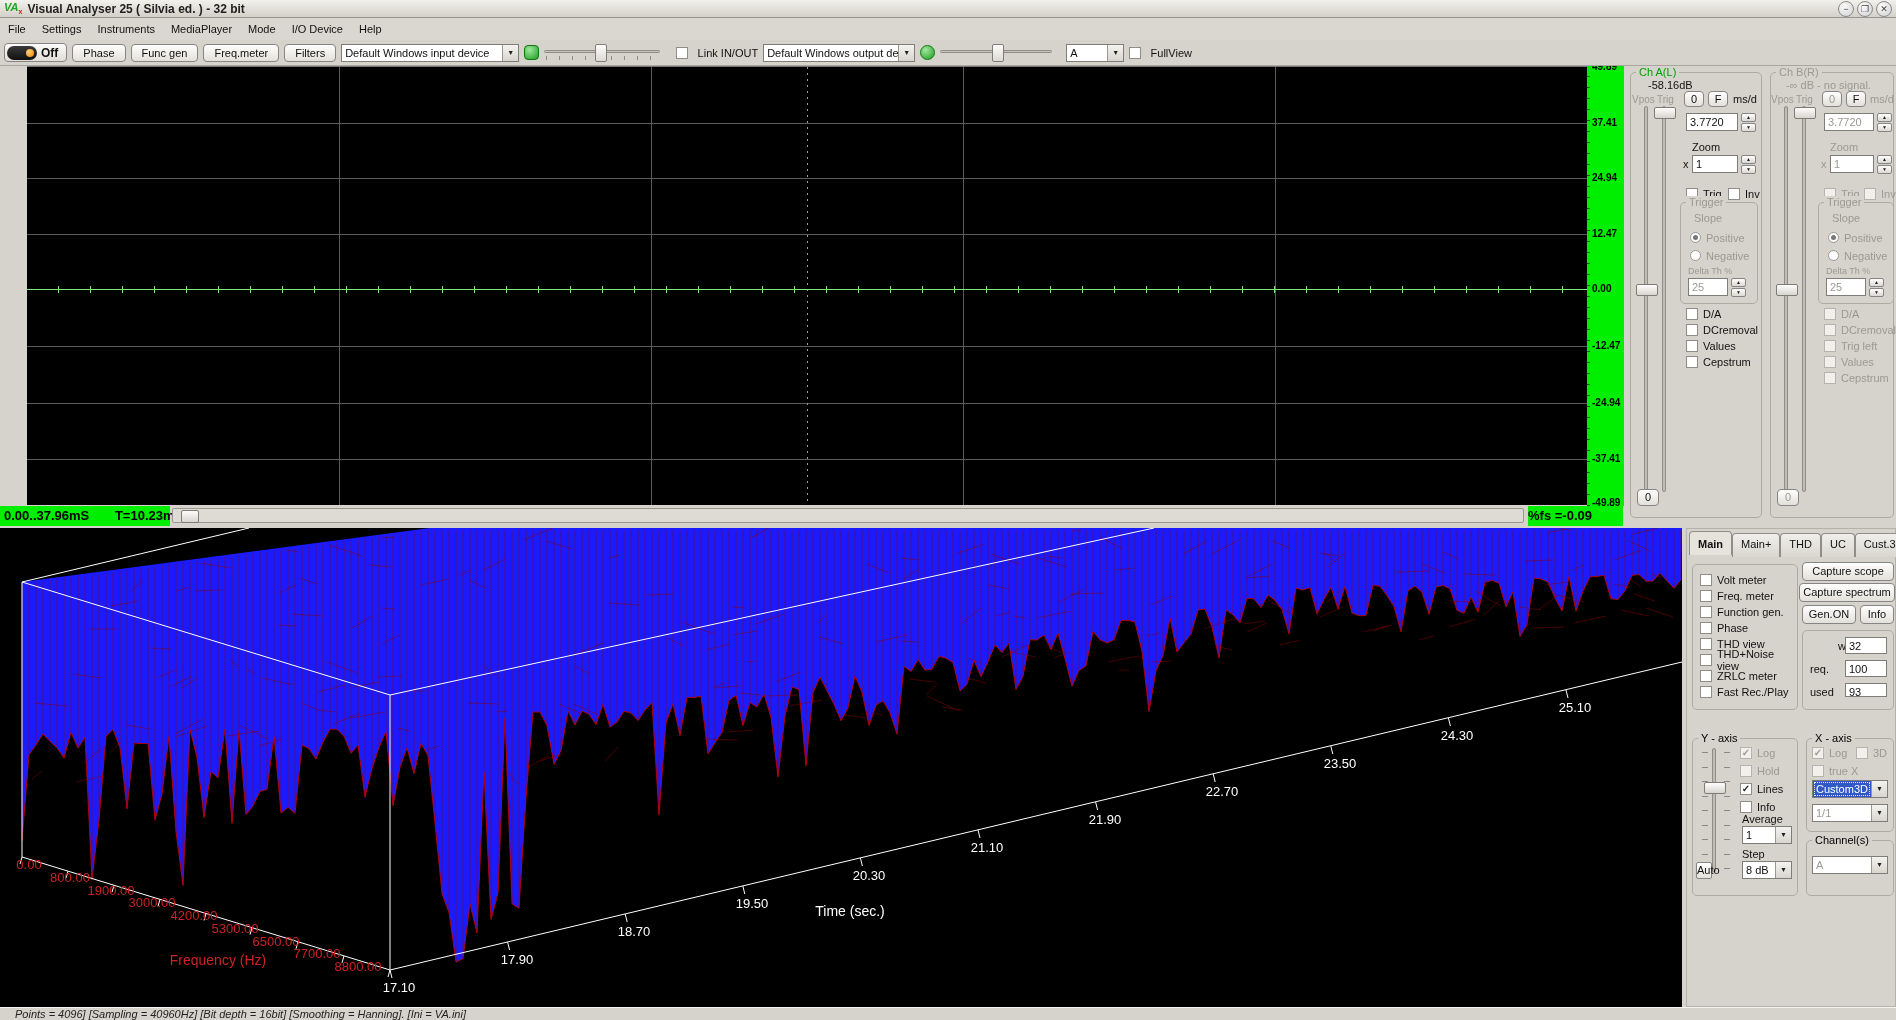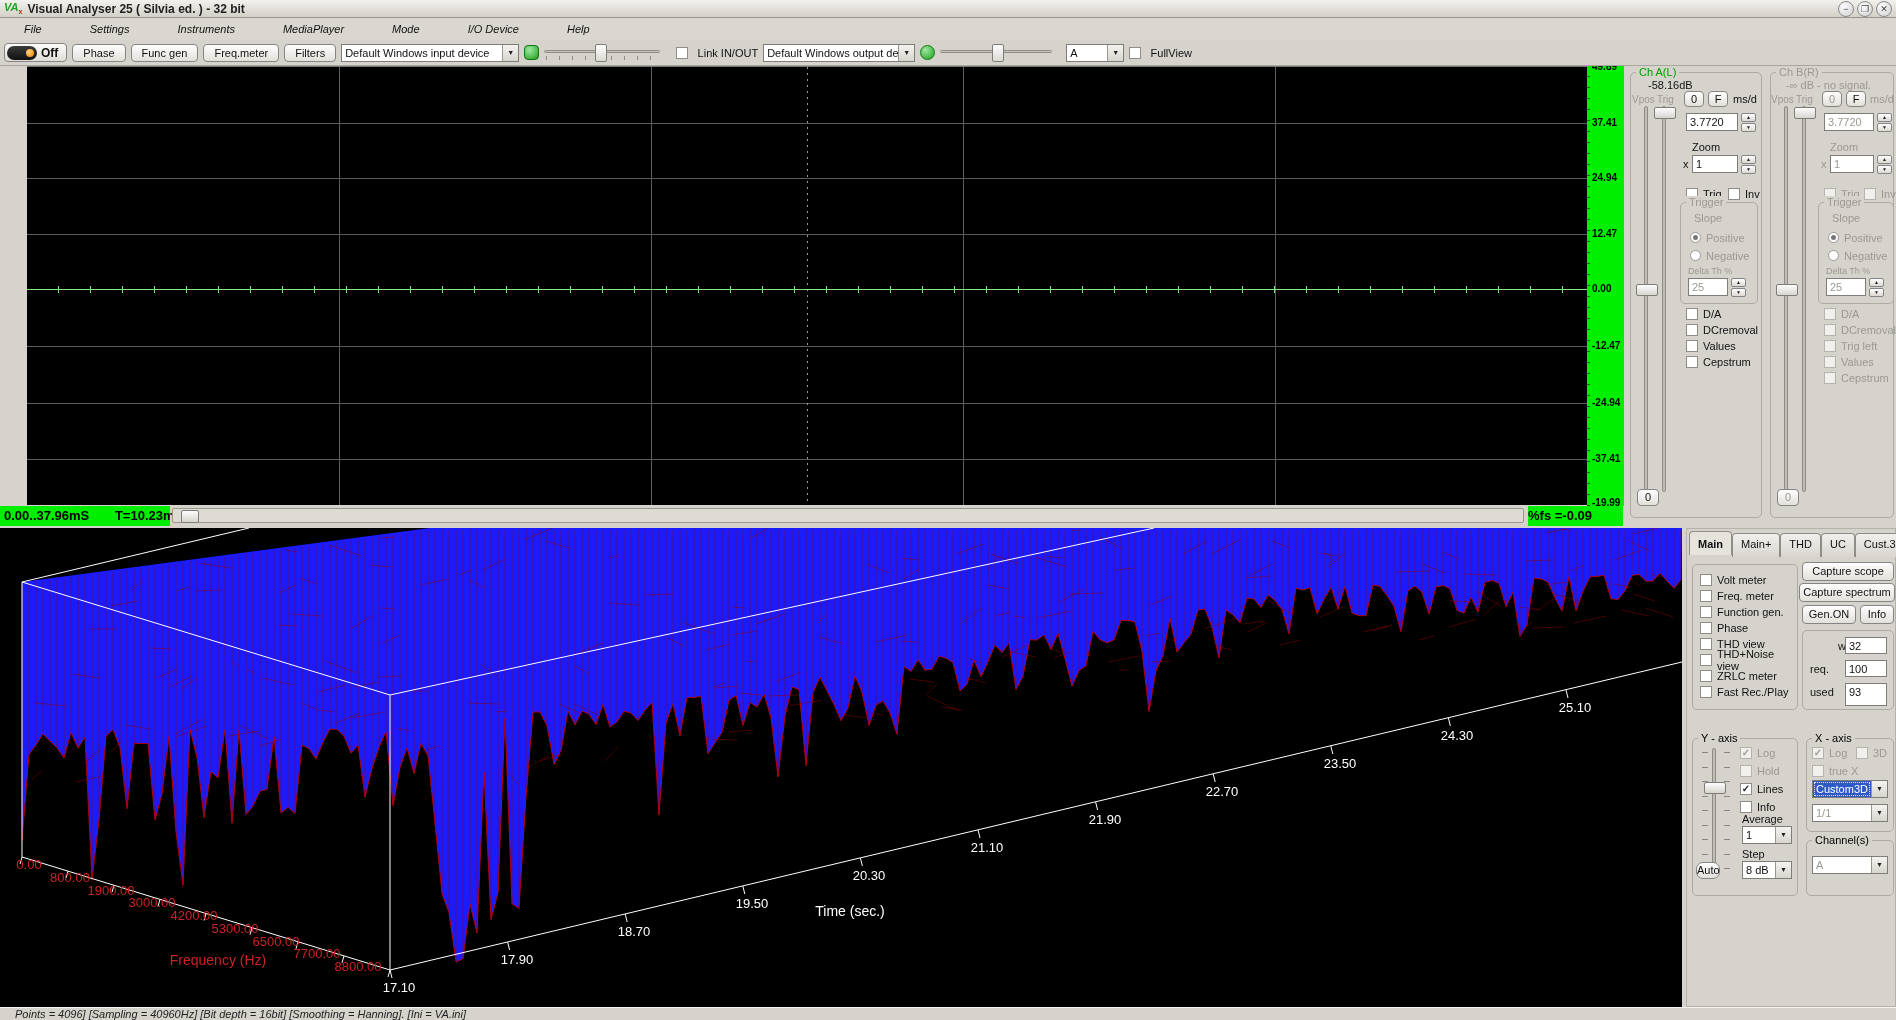--- a/index.html
+++ b/index.html
@@ -13,21 +13,21 @@
   .va-logo{font-weight:bold;font-size:11px;color:#22a522;font-style:italic;line-height:1;}
   .va-logo sub{color:#cc2222;font-size:7px;font-style:normal;}
   .title-text{font-weight:bold;font-size:12px;color:#222;}
   .winbtns{position:absolute;right:4px;top:1px;display:flex;gap:3px;}
   .winbtn{width:16px;height:16px;border-radius:50%;border:1px solid #8a8a8a;
     background:radial-gradient(circle at 35% 30%,#fbfbfb,#cfcfcf);font-size:9px;line-height:15px;
     text-align:center;color:#444;box-sizing:border-box;}
   
   .menubar{position:absolute;left:0;top:18px;width:1896px;height:22px;background:#dad7d0;
     display:flex;align-items:center;border-bottom:1px solid #c2bfb8;}
-  .menu-item{font-size:11px;color:#111;padding:3px 24px;font-style:italic;}
+  .menu-item{font-size:11px;color:#111;padding:3px 8px;}
   .toolbar{position:absolute;left:0;top:40px;width:1896px;height:26px;background:#d6d3cc;
     border-bottom:1px solid #a9a69f;display:flex;align-items:center;gap:5px;padding-left:4px;
     box-sizing:border-box;}
   .btn{border:1px solid #858585;border-radius:4px;background:linear-gradient(#fefefe,#e3e0d9);
     font-size:11px;color:#111;padding:2px 10px;height:18px;line-height:13px;box-sizing:border-box;
     text-align:center;}
   .off-btn{display:flex;align-items:center;gap:4px;border:1px solid #858585;border-radius:4px;
     background:linear-gradient(#fbfbfb,#e0ddd6);height:19px;padding:1px 8px 1px 2px;box-sizing:border-box;}
   .off-pill{width:30px;height:14px;border-radius:7px;background:linear-gradient(#3a3a3a,#101010);
     position:relative;}
@@ -207,21 +207,21 @@
   <div class="scope-strip" id="scope-strip">
     <span class="strip-ticks"></span>
   <span class="strip-lab" style="top: -5px;">49.89</span>
       <span class="strip-lab" style="top: 51px;">37.41</span>
       <span class="strip-lab" style="top: 106px;">24.94</span>
       <span class="strip-lab" style="top: 162px;">12.47</span>
       <span class="strip-lab" style="top: 217px;">0.00</span>
       <span class="strip-lab" style="top: 274px;">-12.47</span>
       <span class="strip-lab" style="top: 331px;">-24.94</span>
       <span class="strip-lab" style="top: 387px;">-37.41</span>
-      <span class="strip-lab" style="top: 431px;">-19.99</span>
+      <span class="strip-lab" style="top: 431px;">-49.89</span>
     </div>
 
   <div class="scrollrow">
     <span class="greenbox" style="left:0;width:170px;">
       <span style="padding-left:4px">0.00..37.96mS</span>
       <span style="padding-left:22px">T=10.23mS</span>
     </span>
     <span class="sb-track">
       <span class="sb-handle"></span>
     </span>
@@ -458,21 +458,21 @@
   <span class="smallbtn" style="left:1802px;top:562px;width:92px;height:19px;line-height:17px;">Capture scope</span>
   <span class="smallbtn" style="left:1799px;top:583px;width:96px;height:19px;line-height:17px;">Capture spectrum</span>
   <span class="smallbtn" style="left:1802px;top:605px;width:54px;height:19px;line-height:17px;">Gen.ON</span>
   <span class="smallbtn" style="left:1860px;top:605px;width:34px;height:19px;line-height:17px;">Info</span>
   <div class="groupbox" style="left:1802px;top:630px;width:92px;height:80px;"></div>
   <span class="lab" style="left:1810px;top:640px;margin-left:28px;">wait</span>
   <span class="fld" style="left:1845px;top:637px;width:42px;height:17px;">32</span>
   <span class="lab" style="left:1810px;top:663px;">req.</span>
   <span class="fld" style="left:1845px;top:660px;width:42px;height:17px;">100</span>
   <span class="lab" style="left:1810px;top:686px;">used</span>
-  <span class="fld" style="left:1845px;top:683px;width:42px;height:23px;">93</span>
+  <span class="fld" style="left:1845px;top:683px;width:42px;height:14px;">93</span>
 
   <div class="groupbox" style="left:1692px;top:738px;width:106px;height:158px;"></div>
   <span class="gb-title" style="left:1698px;top:732px;">Y - axis</span>
   <div id="yaxis-ticks">
       <div style="position: absolute; width: 6px; height: 1px; background: rgb(138, 136, 128); left: 1702px; top: 752px;"></div>
       <div style="position: absolute; width: 6px; height: 1px; background: rgb(138, 136, 128); left: 1724px; top: 752px;"></div>
       <div style="position: absolute; width: 6px; height: 1px; background: rgb(138, 136, 128); left: 1702px; top: 766.5px;"></div>
       <div style="position: absolute; width: 6px; height: 1px; background: rgb(138, 136, 128); left: 1724px; top: 766.5px;"></div>
       <div style="position: absolute; width: 6px; height: 1px; background: rgb(138, 136, 128); left: 1702px; top: 781px;"></div>
       <div style="position: absolute; width: 6px; height: 1px; background: rgb(138, 136, 128); left: 1724px; top: 781px;"></div>
@@ -502,21 +502,21 @@
   <span class="lab" style="left:1742px;top:813px;">Average</span>
   <span class="dd abs" style="left:1742px;top:826px;width:50px;">
     <span class="ddt">1</span>
       <span class="dda">▼</span>
     </span>
   <span class="lab" style="left:1742px;top:848px;">Step</span>
   <span class="dd abs" style="left:1742px;top:861px;width:50px;">
     <span class="ddt">8 dB</span>
       <span class="dda">▼</span>
     </span>
-  <span class="smallbtn" style="left:1696px;top:862px;width:24px;height:17px;line-height:15px;border-radius:7px;">Auto</span>
+  <span class="smallbtn" style="left:1696px;top:862px;width:16px;height:17px;line-height:15px;border-radius:2px;">Auto</span>
 
   <div class="groupbox" style="left:1806px;top:738px;width:88px;height:94px;"></div>
   <span class="gb-title" style="left:1812px;top:732px;">X - axis</span>
   <span class="abs" style="left:1812px;top:743px;">
     <span class="cb dis checked"></span><span class="cblab dis-text">Log</span></span>
   <span class="abs" style="left:1856px;top:743px;">
     <span class="cb dis"></span><span class="cblab dis-text">3D</span></span>
   <span class="abs" style="left:1812px;top:761px;">
     <span class="cb dis"></span><span class="cblab dis-text">true X</span></span>
   <span class="dd abs" style="left:1812px;top:780px;width:76px;">

